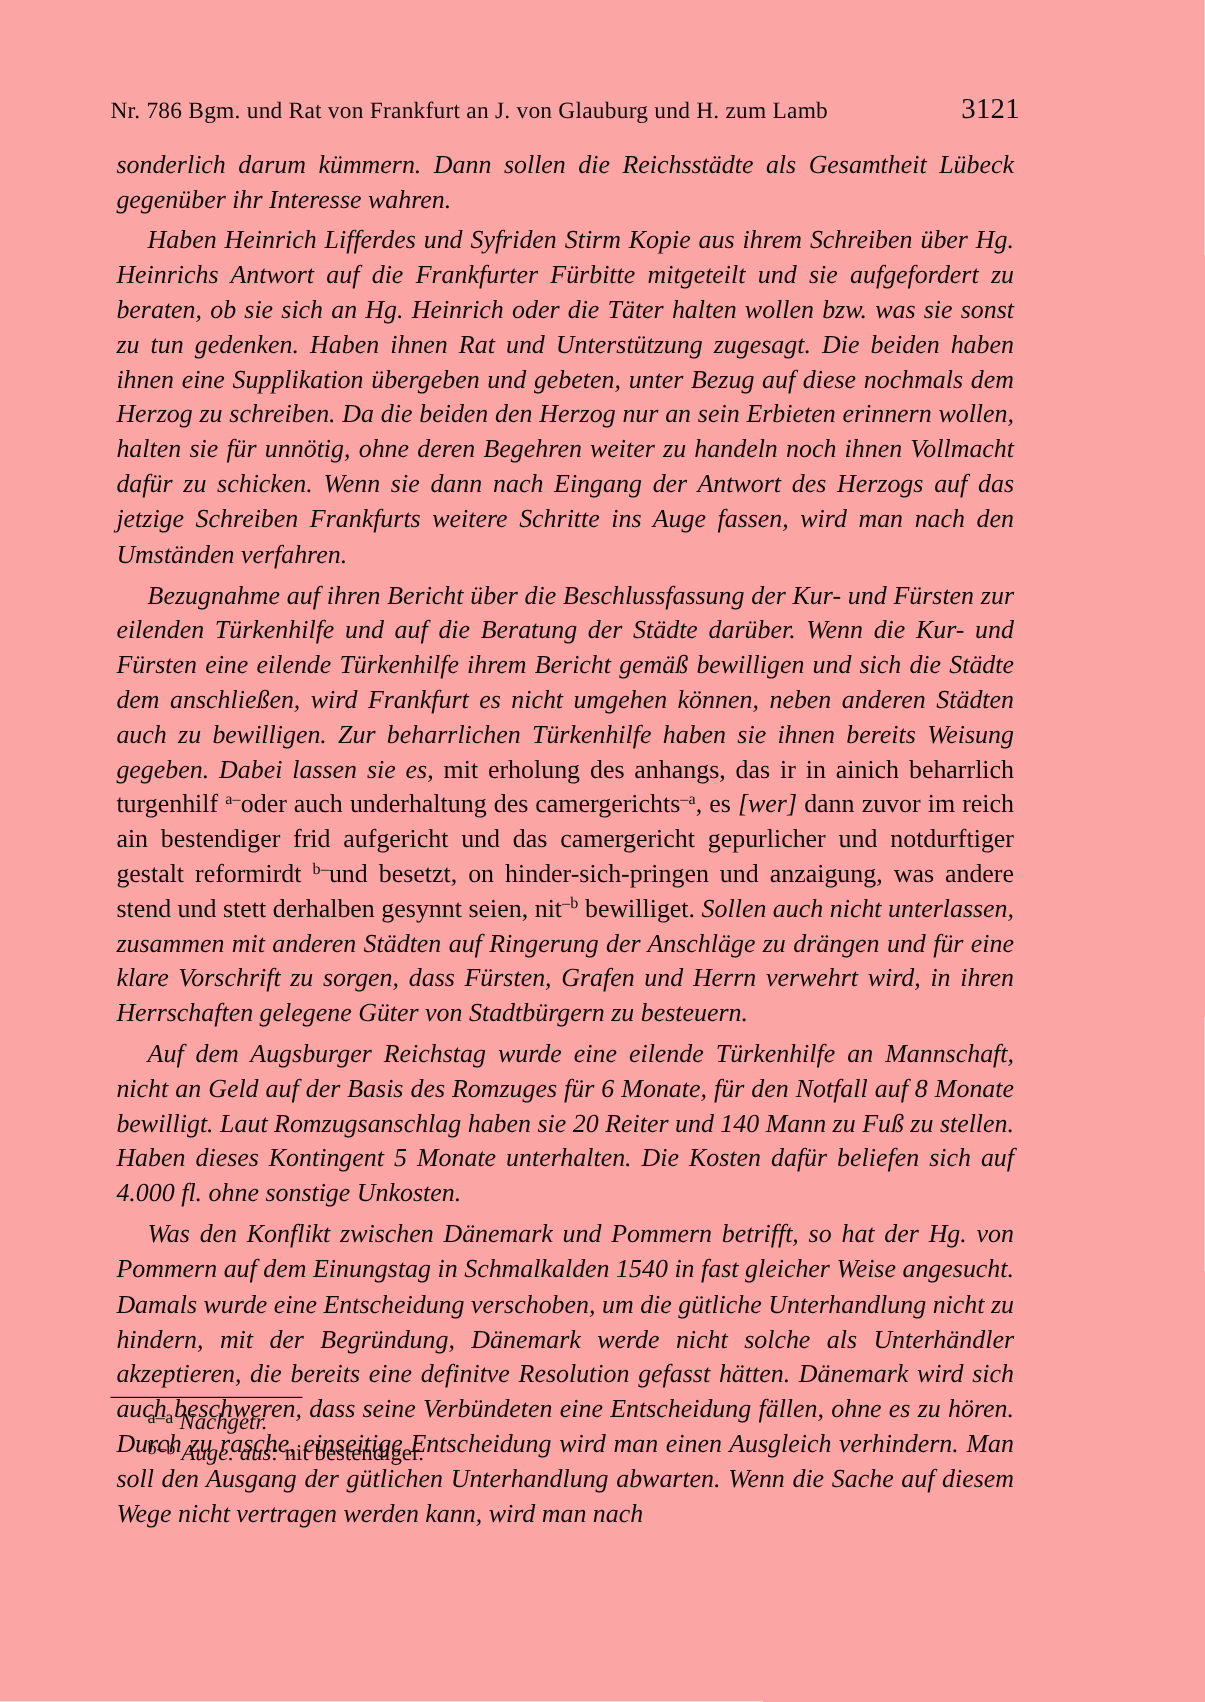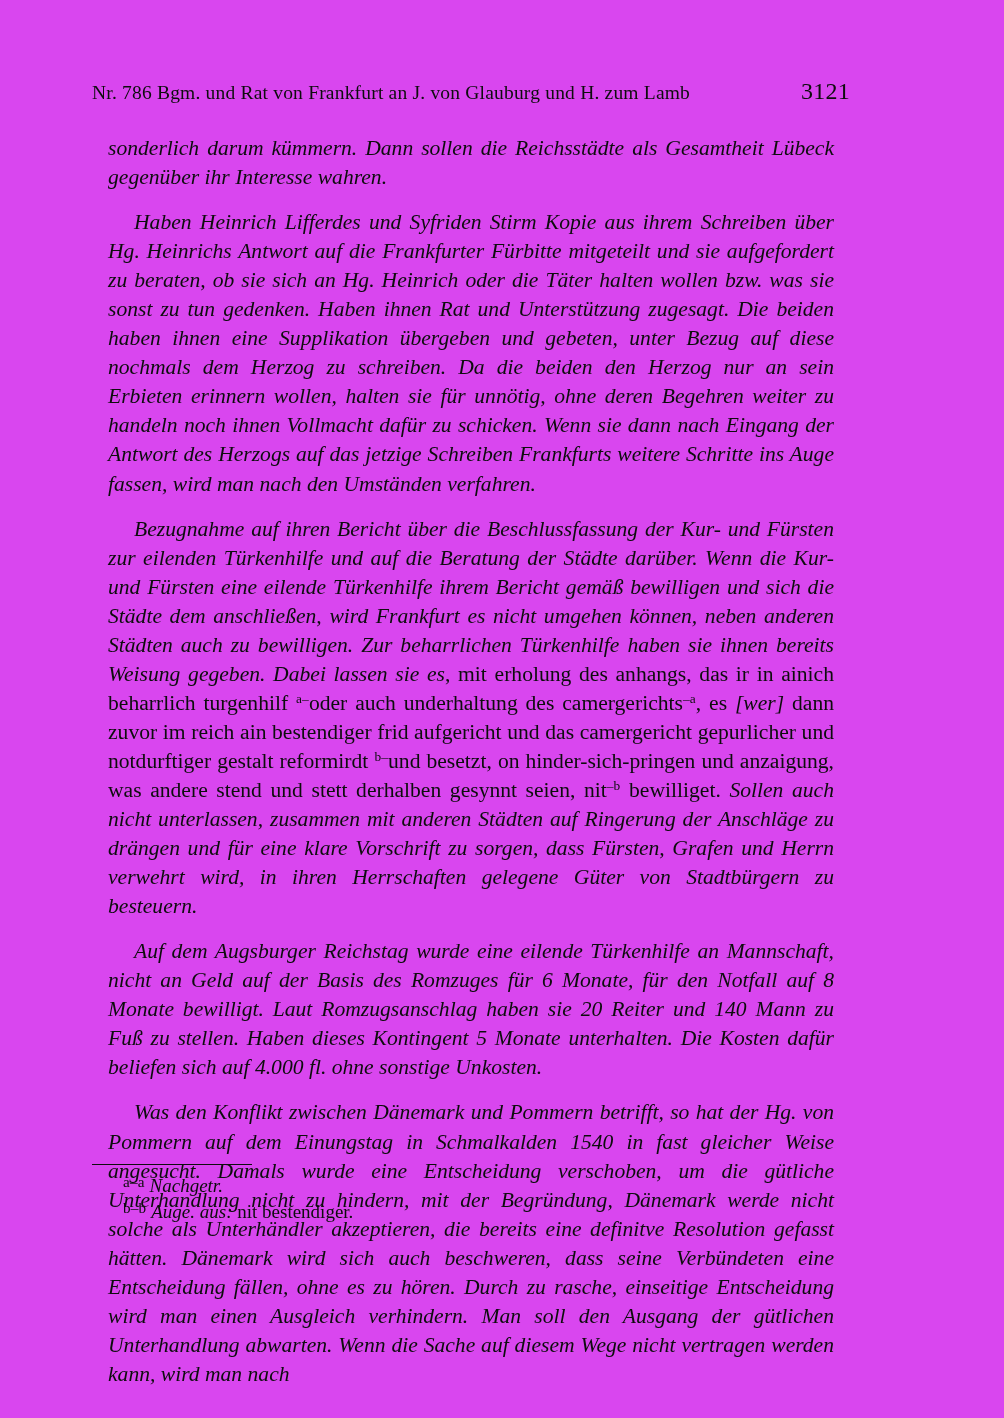--- a/index.html
+++ b/index.html
@@ -4,21 +4,21 @@
 <style>
   html, body {
     margin: 0;
     padding: 0;
     background: #ffffff;
   }
   .page {
     position: relative;
     width: 1004px;
     height: 1418px;
-    background: #d946ef;
+    background: #fca5a5;
     font-family: "Liberation Serif", "DejaVu Serif", serif;
     color: #0d0d0d;
     overflow: hidden;
   }
 
   
   .running-head {
     position: absolute;
     left: 92px;
     top: 78px;
@@ -40,21 +40,21 @@
   }
 
   
   .textblock {
     position: absolute;
     left: 92px;
     top: 118px;
     width: 758px;
   }
   p.para {
-    margin: 16px;
+    margin: 5px;
     font-size: 21.6px;
     line-height: 29.05px;
     text-align: justify;
     text-justify: inter-word;
     font-style: italic;
     hyphens: manual;
   }
   p.para.indent {
     text-indent: 26px;
   }

